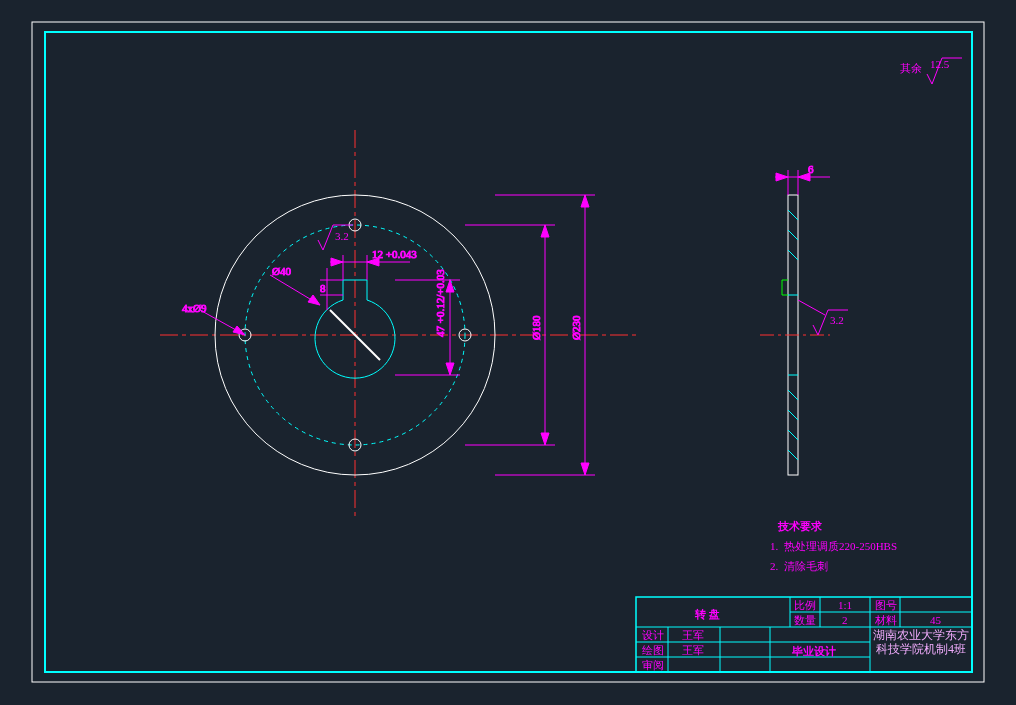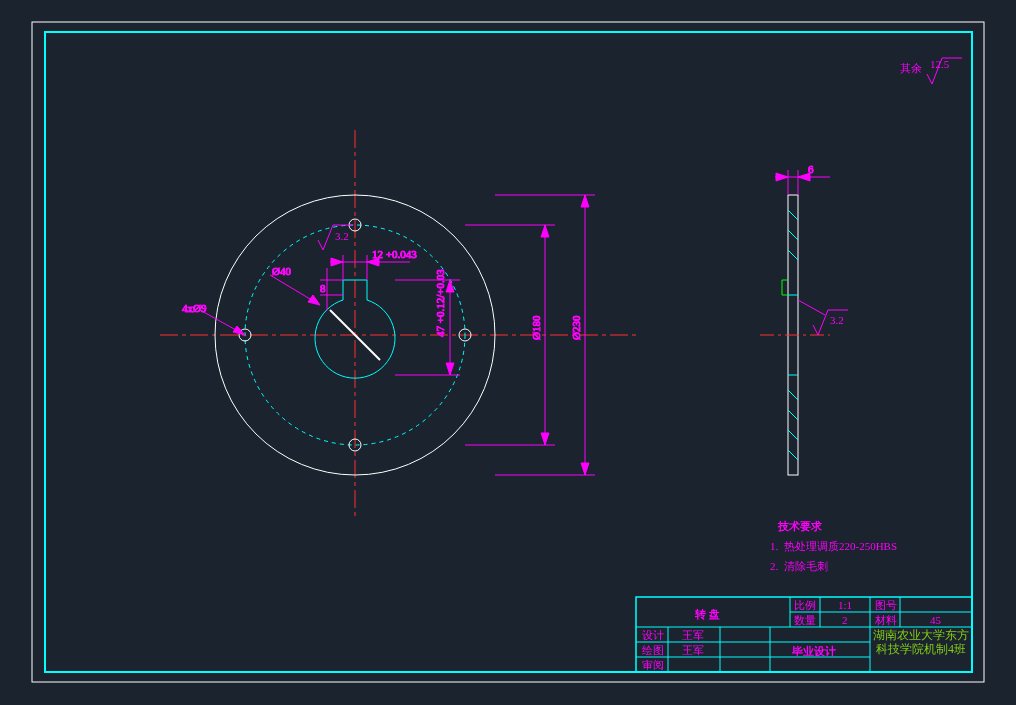--- a/index.html
+++ b/index.html
@@ -198,16 +198,16 @@
 
     <text x="642" y="654" class="txt-magenta" font-size="11">绘图</text>
     <text x="682" y="654" class="txt-magenta" font-size="11">王军</text>
 
     <text x="642" y="669" class="txt-magenta" font-size="11">审阅</text>
     <text x="682" y="669" class="txt-magenta" font-size="11"></text>
 
     <text x="792" y="655" class="txt-magenta" font-size="16" font-weight="bold">毕业设计</text>
 
     <foreignObject x="872" y="628" width="98" height="44">
-      <div xmlns="http://www.w3.org/1999/xhtml" style="color:#84cc16;font-size:12px;line-height:14px;text-align:center;font-family:SimSun,serif;">湖南农业大学东方科技学院机制4班</div>
+      <div xmlns="http://www.w3.org/1999/xhtml" style="color:#f0abfc;font-size:12px;line-height:14px;text-align:center;font-family:SimSun,serif;">湖南农业大学东方科技学院机制4班</div>
     </foreignObject>
   </g>
 </svg>
 
 </body></html>

